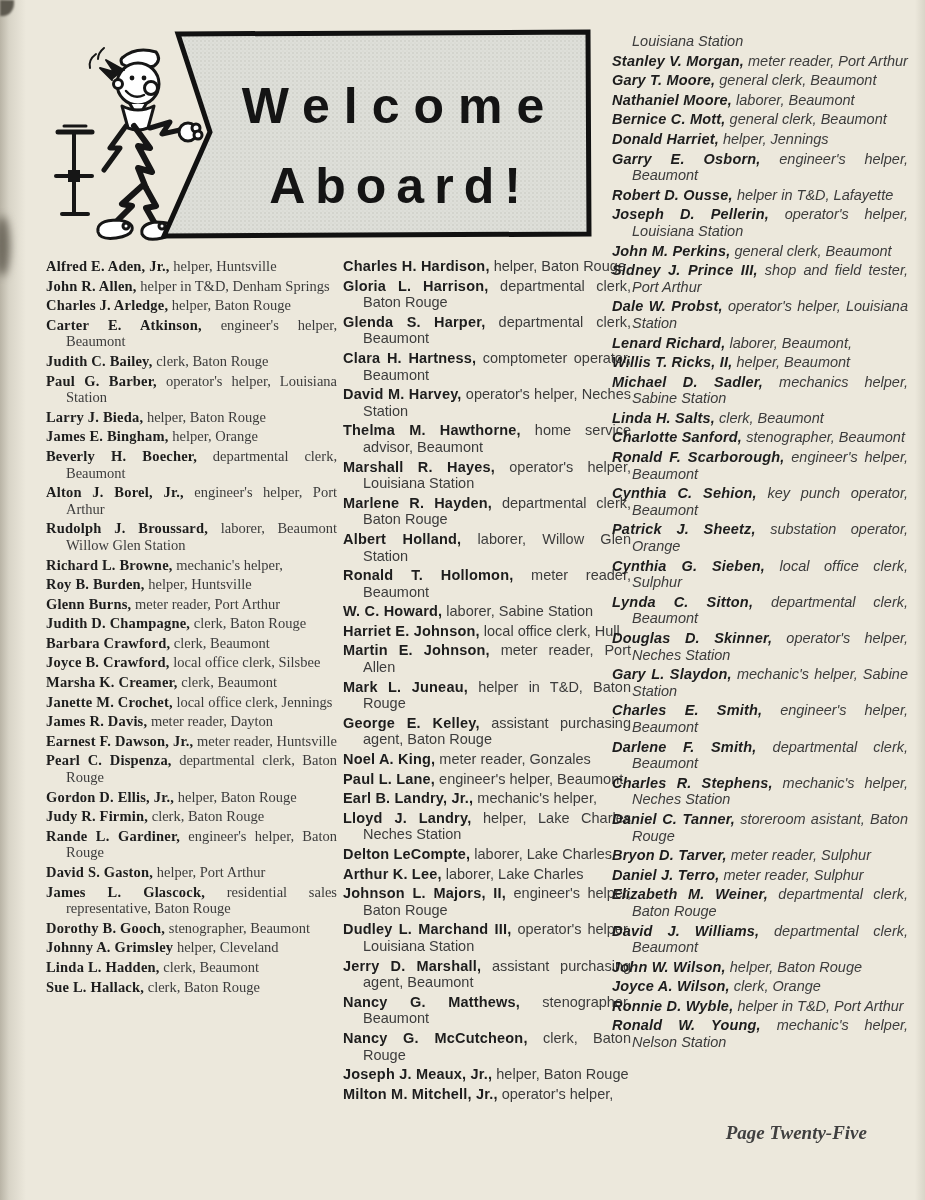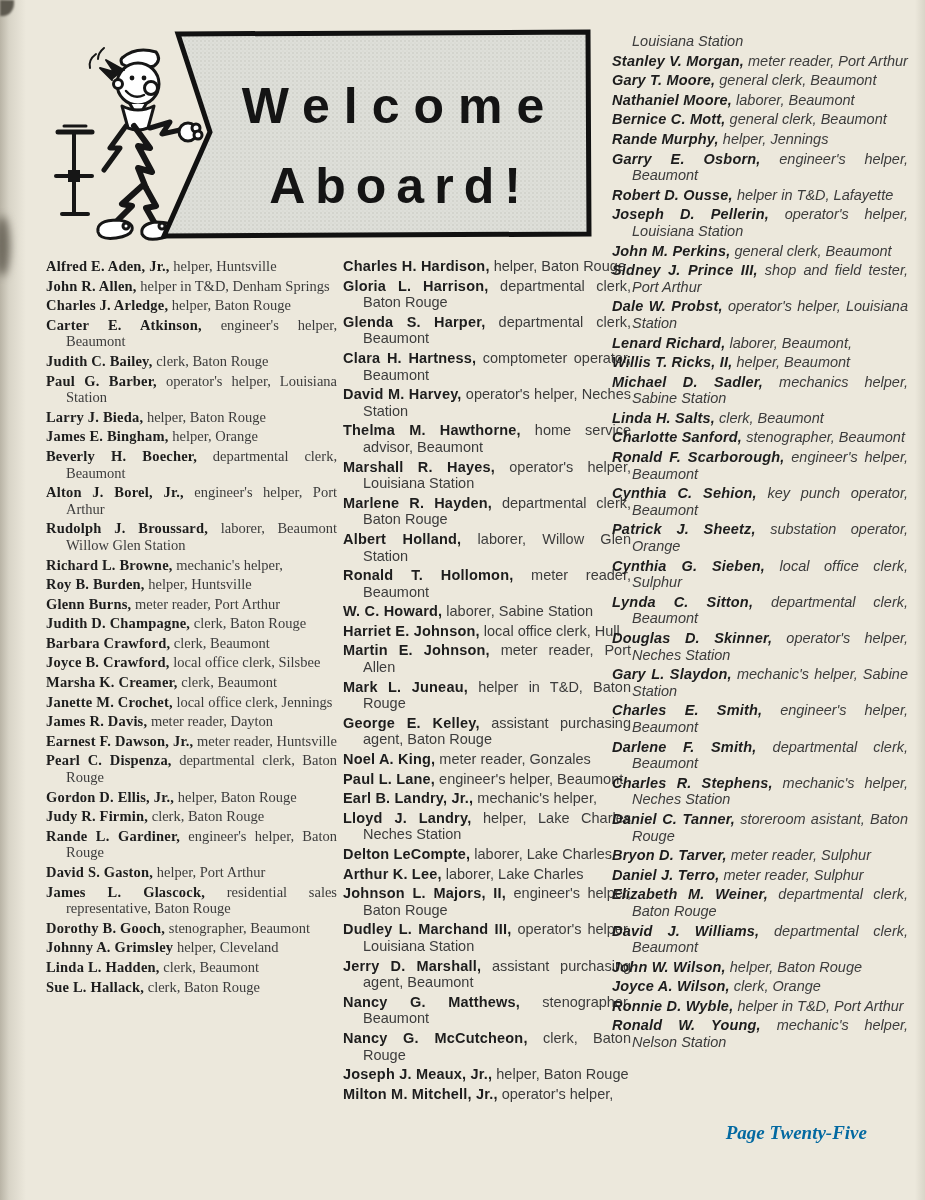--- a/index.html
+++ b/index.html
@@ -41,21 +41,21 @@
     margin:0 0 3px 0;
     padding-left:20px; text-indent:-20px;
     text-align:justify;
   }
   .entry b { font-weight:bold; color:#1d1d1d; letter-spacing:0.2px; }
   .entry.cont { text-indent:0; }
 
   .footer {
     position:absolute; right:58px; top:1122px;
     font-family:"Liberation Serif", serif; font-style:italic; font-weight:bold;
-    font-size:19px; color:#0369a1;
+    font-size:19px; color:#404040;
   }
 </style>
 </head>
 <body>
 
 <div class="page">
   <div class="corner-speck"></div>
   <div class="edge-blot"></div>
 
   <svg class="mascot" width="190" height="208" viewBox="0 0 190 208">
@@ -182,21 +182,21 @@
       <p class="entry"><b>Nancy G. McCutcheon,</b> <span>clerk, Baton Rouge</span></p>
       <p class="entry"><b>Joseph J. Meaux, Jr.,</b> <span>helper, Baton Rouge</span></p>
       <p class="entry"><b>Milton M. Mitchell, Jr.,</b> <span>operator's helper,</span></p>
     </div>
   <div class="col col-3">
       <p class="entry cont"><span>Louisiana Station</span></p>
       <p class="entry"><b>Stanley V. Morgan,</b> <span>meter reader, Port Arthur</span></p>
       <p class="entry"><b>Gary T. Moore,</b> <span>general clerk, Beaumont</span></p>
       <p class="entry"><b>Nathaniel Moore,</b> <span>laborer, Beaumont</span></p>
       <p class="entry"><b>Bernice C. Mott,</b> <span>general clerk, Beaumont</span></p>
-      <p class="entry"><b>Rande Murphy,</b> <span>helper, Jennings</span></p>
+      <p class="entry"><b>Donald Harriet,</b> <span>helper, Jennings</span></p>
       <p class="entry"><b>Garry E. Osborn,</b> <span>engineer's helper, Beaumont</span></p>
       <p class="entry"><b>Robert D. Ousse,</b> <span>helper in T&amp;D, Lafayette</span></p>
       <p class="entry"><b>Joseph D. Pellerin,</b> <span>operator's helper, Louisiana Station</span></p>
       <p class="entry"><b>John M. Perkins,</b> <span>general clerk, Beaumont</span></p>
       <p class="entry"><b>Sidney J. Prince III,</b> <span>shop and field tester, Port Arthur</span></p>
       <p class="entry"><b>Dale W. Probst,</b> <span>operator's helper, Louisiana Station</span></p>
       <p class="entry"><b>Lenard Richard,</b> <span>laborer, Beaumont,</span></p>
       <p class="entry"><b>Willis T. Ricks, II,</b> <span>helper, Beaumont</span></p>
       <p class="entry"><b>Michael D. Sadler,</b> <span>mechanics helper, Sabine Station</span></p>
       <p class="entry"><b>Linda H. Salts,</b> <span>clerk, Beaumont</span></p>

